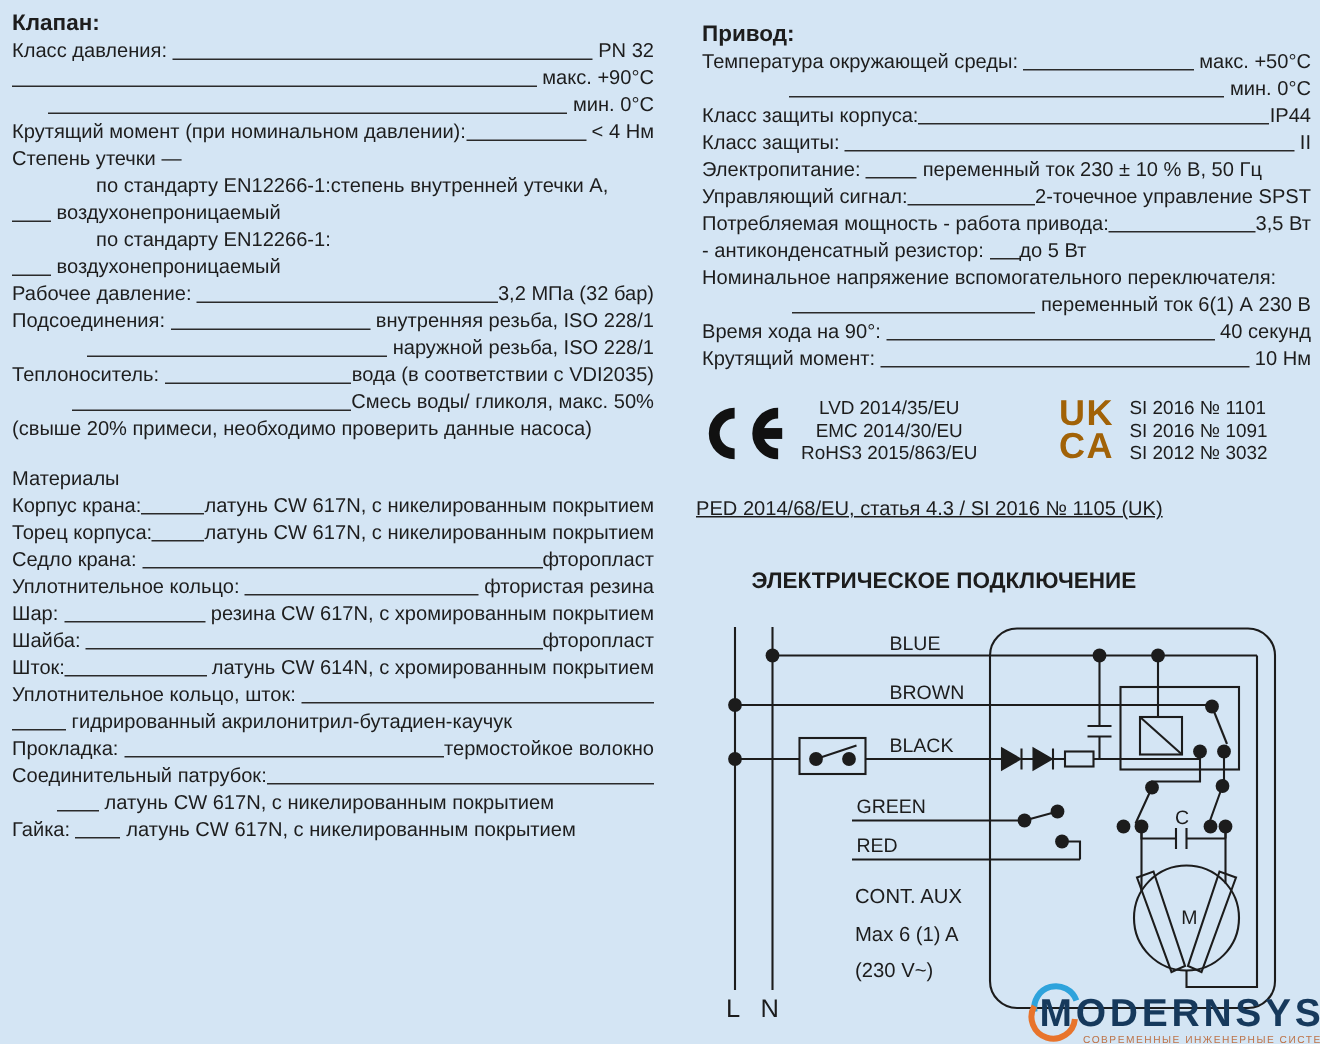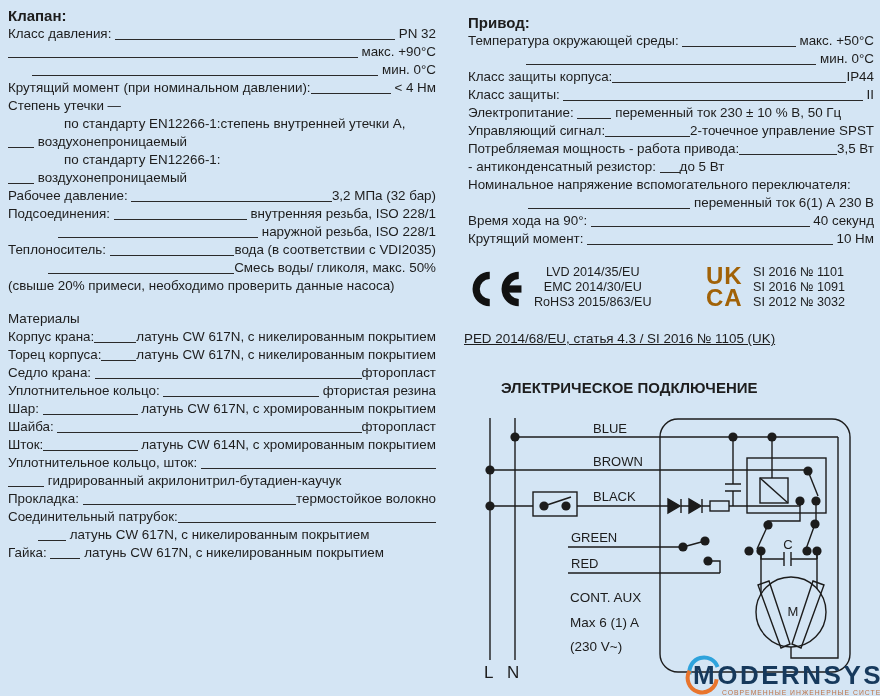--- a/index.html
+++ b/index.html
@@ -50,21 +50,21 @@
         <div class="row"><span class="txt">Теплоноситель: </span><span class="ul grow"></span><span class="txt">вода (в соответствии с VDI2035)</span></div>
         <div class="row"><span class="sp" style="width: 40px;"></span><span class="ul grow"></span><span class="txt">Смесь воды/ гликоля, макс. 50%</span></div>
         <div class="row"><span class="txt">(свыше 20% примеси, необходимо проверить данные насоса)</span></div>
       </div>
     <div class="mat-h">Материалы</div>
     <div>
         <div class="row"><span class="txt">Корпус крана:</span><span class="ul grow"></span><span class="txt">латунь CW 617N, с никелированным покрытием</span></div>
         <div class="row"><span class="txt">Торец корпуса:</span><span class="ul grow"></span><span class="txt">латунь CW 617N, с никелированным покрытием</span></div>
         <div class="row"><span class="txt">Седло крана: </span><span class="ul grow"></span><span class="txt">фторопласт</span></div>
         <div class="row"><span class="txt">Уплотнительное кольцо: </span><span class="ul grow"></span><span class="txt"> фтористая резина</span></div>
-        <div class="row"><span class="txt">Шар: </span><span class="ul grow"></span><span class="txt"> латунь CW 617N, с хромированным покрытием</span></div>
+        <div class="row"><span class="txt">Шар: </span><span class="ul grow"></span><span class="txt"> резина CW 617N, с хромированным покрытием</span></div>
         <div class="row"><span class="txt">Шайба: </span><span class="ul grow"></span><span class="txt">фторопласт</span></div>
         <div class="row"><span class="txt">Шток:</span><span class="ul grow"></span><span class="txt"> латунь CW 614N, с хромированным покрытием</span></div>
         <div class="row"><span class="txt">Уплотнительное кольцо, шток: </span><span class="ul grow"></span></div>
         <div class="row"><span class="sp grow"></span><span class="ul" style="width: 36px;"></span><span class="txt"> гидрированный акрилонитрил-бутадиен-каучук</span><span class="sp" style="width: 14px;"></span></div>
         <div class="row"><span class="txt">Прокладка: </span><span class="ul grow"></span><span class="txt">термостойкое волокно</span></div>
         <div class="row"><span class="txt">Соединительный патрубок:</span><span class="ul grow"></span></div>
         <div class="row"><span class="sp" style="width: 30px;"></span><span class="ul" style="width: 28px;"></span><span class="txt"> латунь CW 617N, с никелированным покрытием</span><span class="sp" style="width: 28px;"></span></div>
         <div class="row"><span class="txt">Гайка: </span><span class="ul" style="width: 30px;"></span><span class="txt"> латунь CW 617N, с никелированным покрытием</span><span class="sp" style="width: 28px;"></span></div>
       </div>
   </div>

